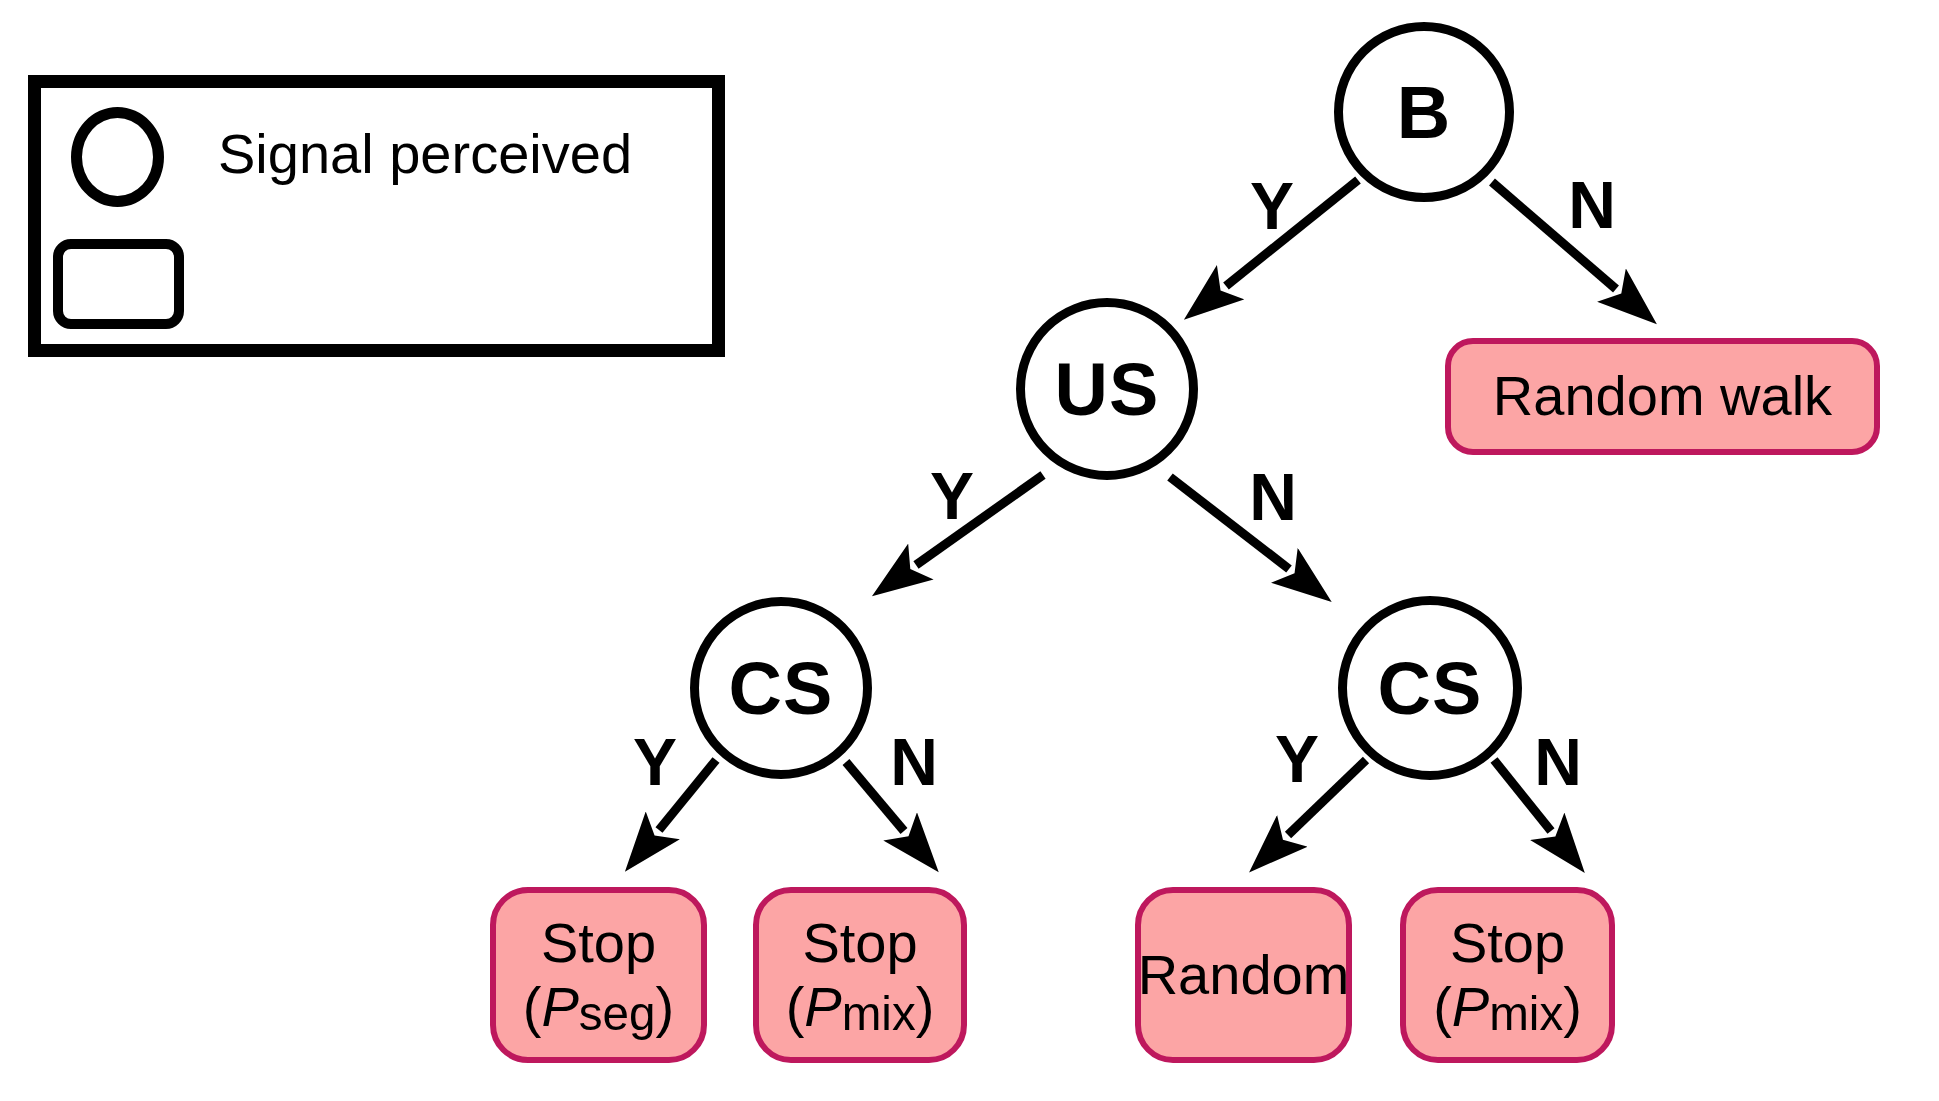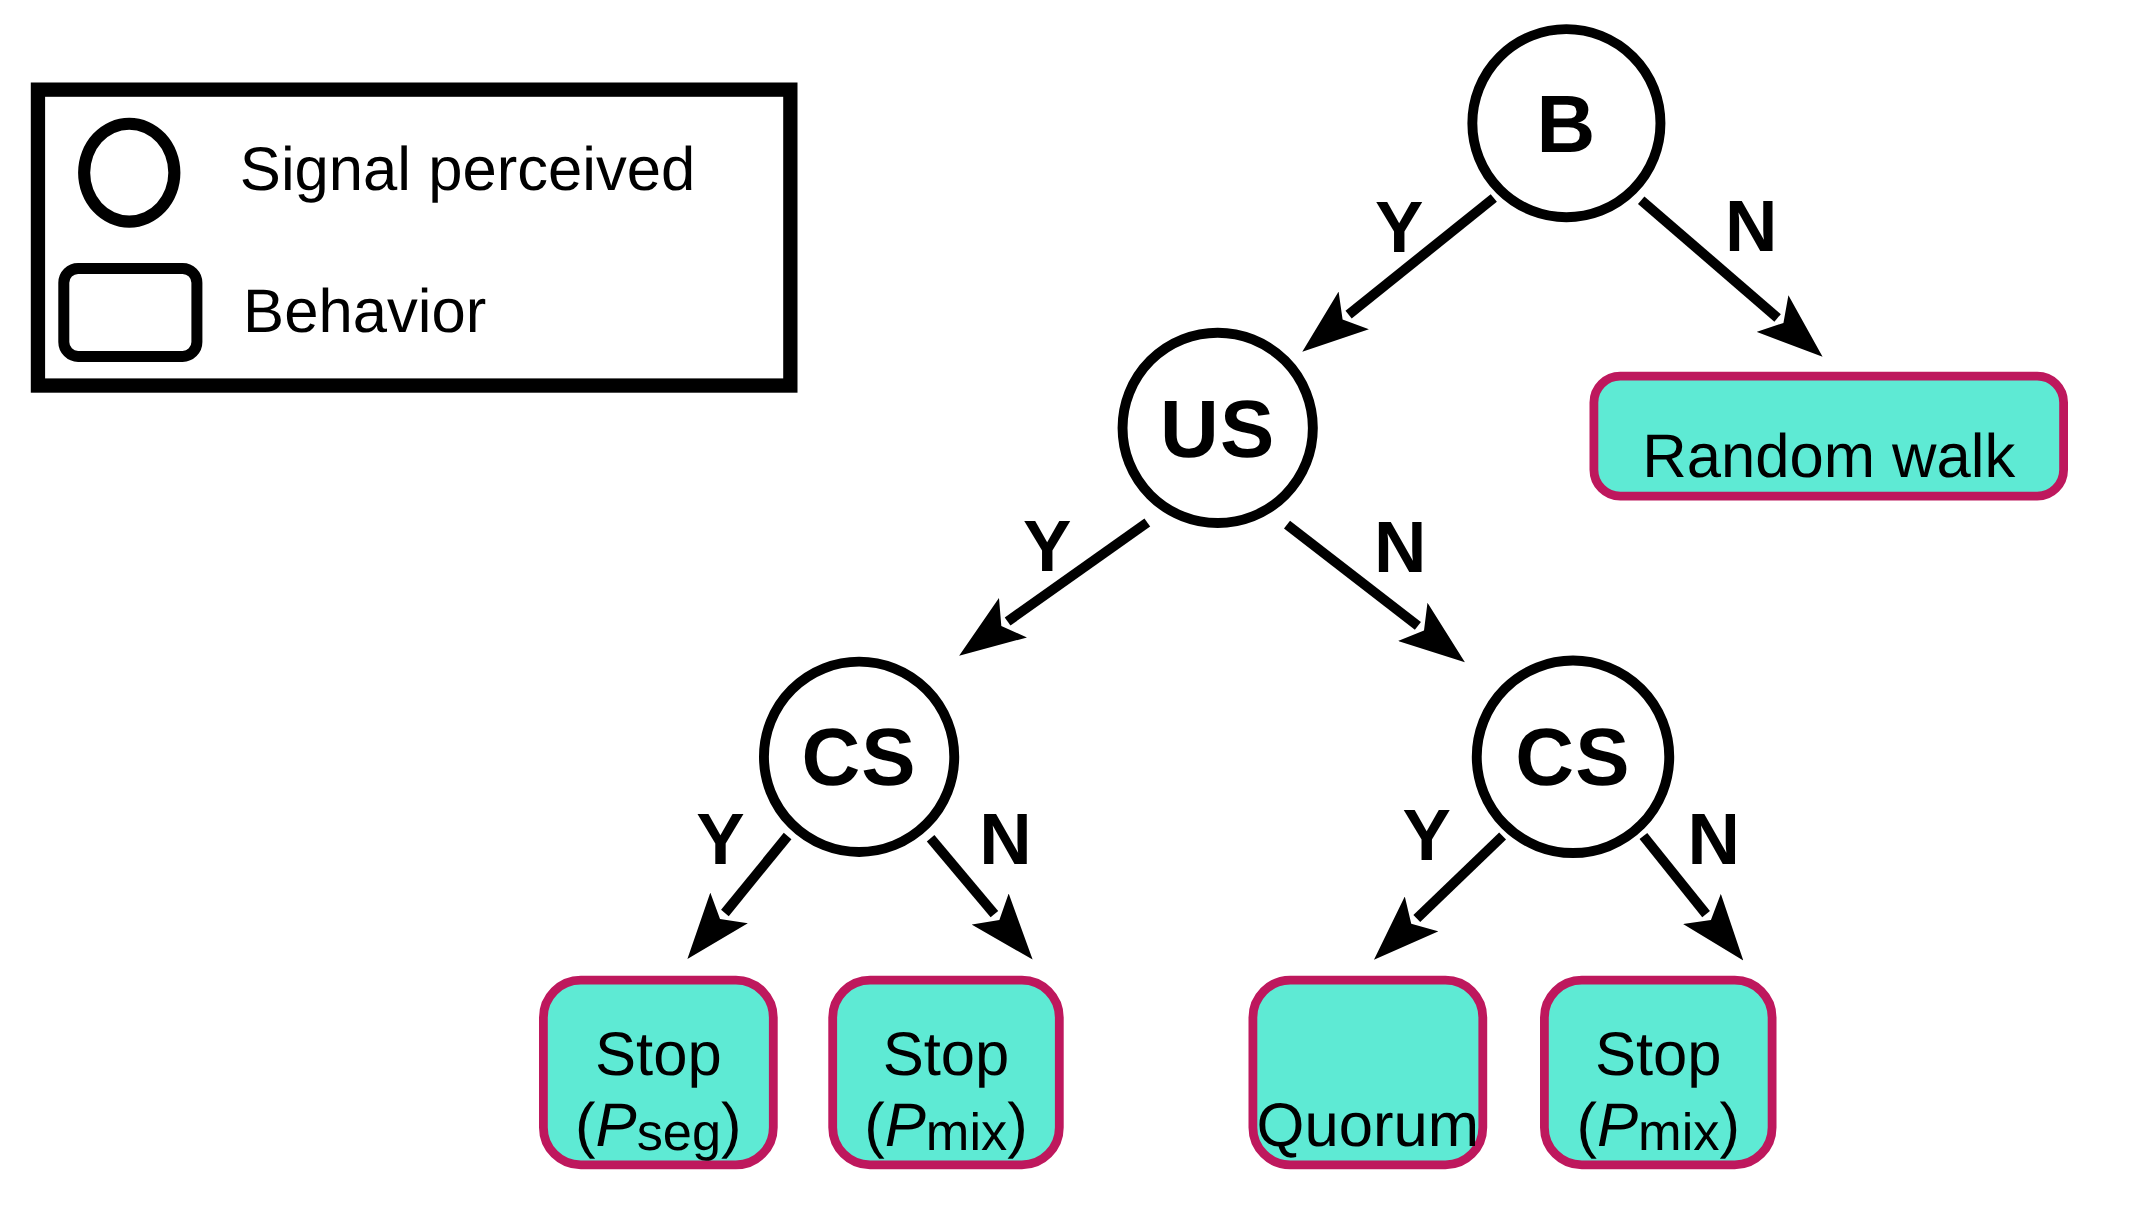--- a/index.html
+++ b/index.html
@@ -28,24 +28,24 @@
   
   .node {
     position:absolute; border:9px solid #000; border-radius:50%;
     display:flex; align-items:center; justify-content:center;
     font-weight:bold; font-size:74px; background:#fff; box-sizing:border-box;
     letter-spacing:1px;
   }
 
   
   .bbox {
-    position:absolute; border:8px solid #be185d; border-radius:38px;
-    display:flex; flex-direction:column; align-items:center; justify-content:flex-end;
+    position:absolute; border:6px solid #be185d; border-radius:38px;
+    display:flex; flex-direction:column; align-items:center; justify-content:center;
     font-size:56px; line-height:1.15; text-align:center;
-    background:#5eead4; box-sizing:border-box; white-space:nowrap;
+    background:#fca5a5; box-sizing:border-box; white-space:nowrap;
   }
   .bbox.wide { border-radius:28px; }
 
   .p-var { font-style:italic; }
   .p-sub { font-size:0.85em; position:relative; top:0.08em; }
 
   
   .edge-label {
     position:absolute; font-weight:bold; font-size:66px;
     transform:translate(-50%,-50%); line-height:1;
@@ -72,21 +72,20 @@
     <line x1="716" y1="760" x2="659" y2="830" marker-end="url(#arrowhead)"></line>
     <line x1="846" y1="762" x2="904" y2="831" marker-end="url(#arrowhead)"></line>
     <line x1="1366" y1="760" x2="1288" y2="835" marker-end="url(#arrowhead)"></line>
     <line x1="1494" y1="760" x2="1551" y2="831" marker-end="url(#arrowhead)"></line>
   </svg>
 
   <div class="legend">
     <div class="legend-circle"></div>
     <div class="legend-label" style="left:177px; top:65px;">Signal perceived</div>
     <div class="legend-rect"></div>
-    <div class="legend-label" style="left:180px; top:194px;">Behavior</div>
   </div>
 
   <div class="node" style="left:1334px; top:22px; width:180px; height:180px;">
     <span>B</span>
   </div>
   <div class="node" style="left:1016px; top:298px; width:182px; height:182px;">
     <span>US</span>
   </div>
   <div class="node" style="left:690px; top:597px; width:182px; height:182px;">
     <span>CS</span>
@@ -112,21 +111,21 @@
     <div>Stop</div>
     <div><span>(</span><span class="p-var">P</span><span class="p-sub">seg</span><span>)</span></div>
   </div>
 
   <div class="bbox" style="left:753px; top:887px; width:214px; height:176px;">
     <div>Stop</div>
     <div><span>(</span><span class="p-var">P</span><span class="p-sub">mix</span><span>)</span></div>
   </div>
 
   <div class="bbox" style="left:1135px; top:887px; width:217px; height:176px;">
-    <span>Quorum</span>
+    <span>Random</span>
   </div>
 
   <div class="bbox" style="left:1400px; top:887px; width:215px; height:176px;">
     <div>Stop</div>
     <div><span>(</span><span class="p-var">P</span><span class="p-sub">mix</span><span>)</span></div>
   </div>
 
 </div>
 
 </body></html>

